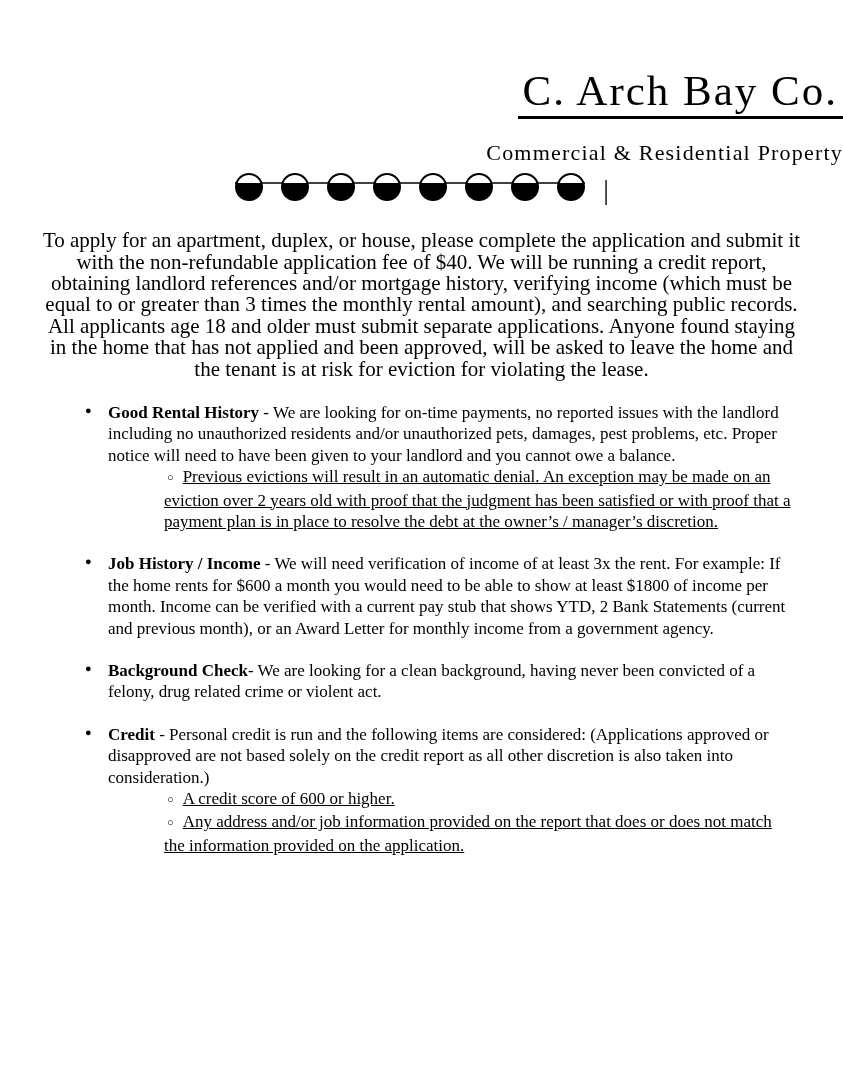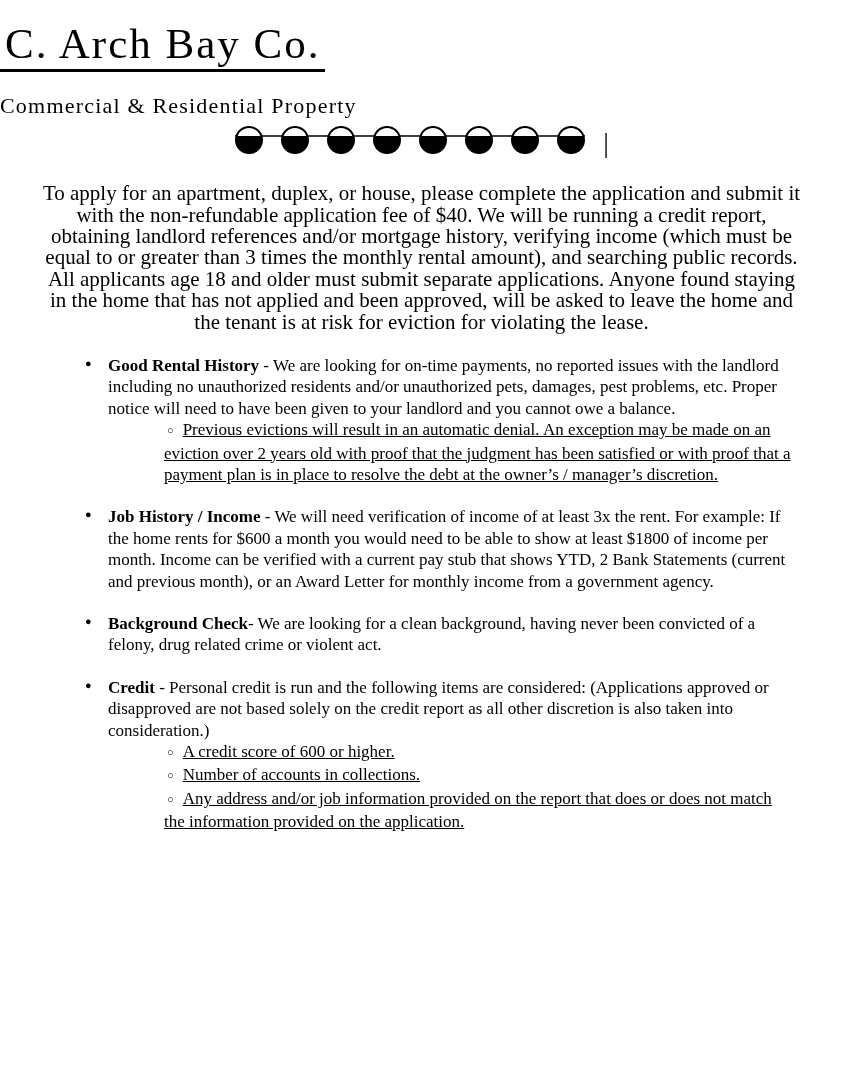--- a/index.html
+++ b/index.html
@@ -11,22 +11,22 @@
     position: relative;
     width: 843px;
     height: 1080px;
     background: #ffffff;
     color: #000000;
     font-family: "Liberation Serif", serif;
     overflow: hidden;
   }
   
   .logo {
-    padding-top: 21px;
-    text-align: left;
+    padding-top: 68px;
+    text-align: right;
   }
   .logo-title {
     display: inline-block;
     font-size: 43px;
     line-height: 1.05;
     letter-spacing: 2px;
     border-bottom: 3px solid #000;
     padding: 0 5px 3px 5px;
     white-space: nowrap;
   }
@@ -146,18 +146,17 @@
 
     <div class="item">
       <span class="bullet">●</span>
       <div><span class="heading">Background Check</span><span>- </span><span>We are looking for a clean background, having never been convicted of a felony, drug related crime or violent act.</span></div>
     </div>
 
     <div class="item">
       <span class="bullet">●</span>
       <div><span class="heading">Credit</span><span> - </span><span>Personal credit is run and the following items are considered: (Applications approved or disapproved are not based solely on the credit report as all other discretion is also taken into consideration.)</span></div>
       <div class="subitem"><span class="sub-bullet">○</span><span>A credit score of 600 or higher.</span></div>
-      <div class="subitem"><span class="sub-bullet">○</span><span>Number of accounts in collections.</span></div>
       <div class="subitem"><span class="sub-bullet">○</span><span>Any address and/or job information provided on the report that does or does not match the information provided on the application.</span></div>
     </div>
 
   </div>
 </div>
 
 </body></html>

